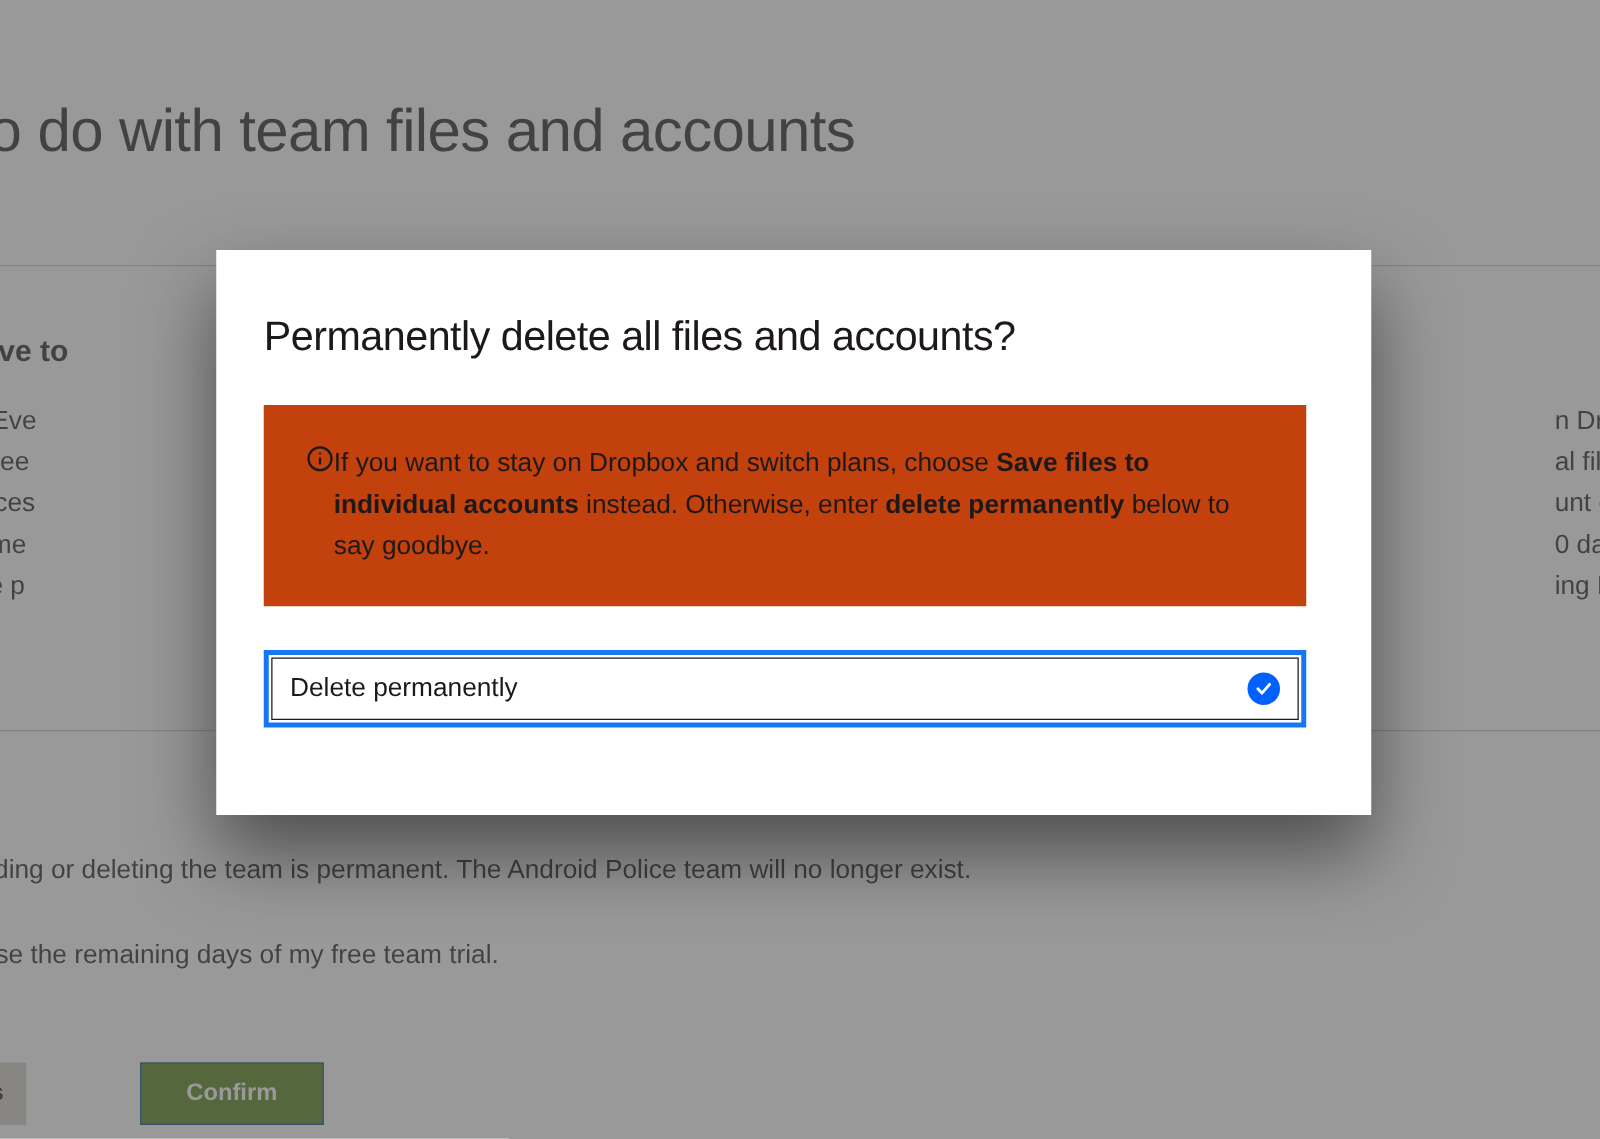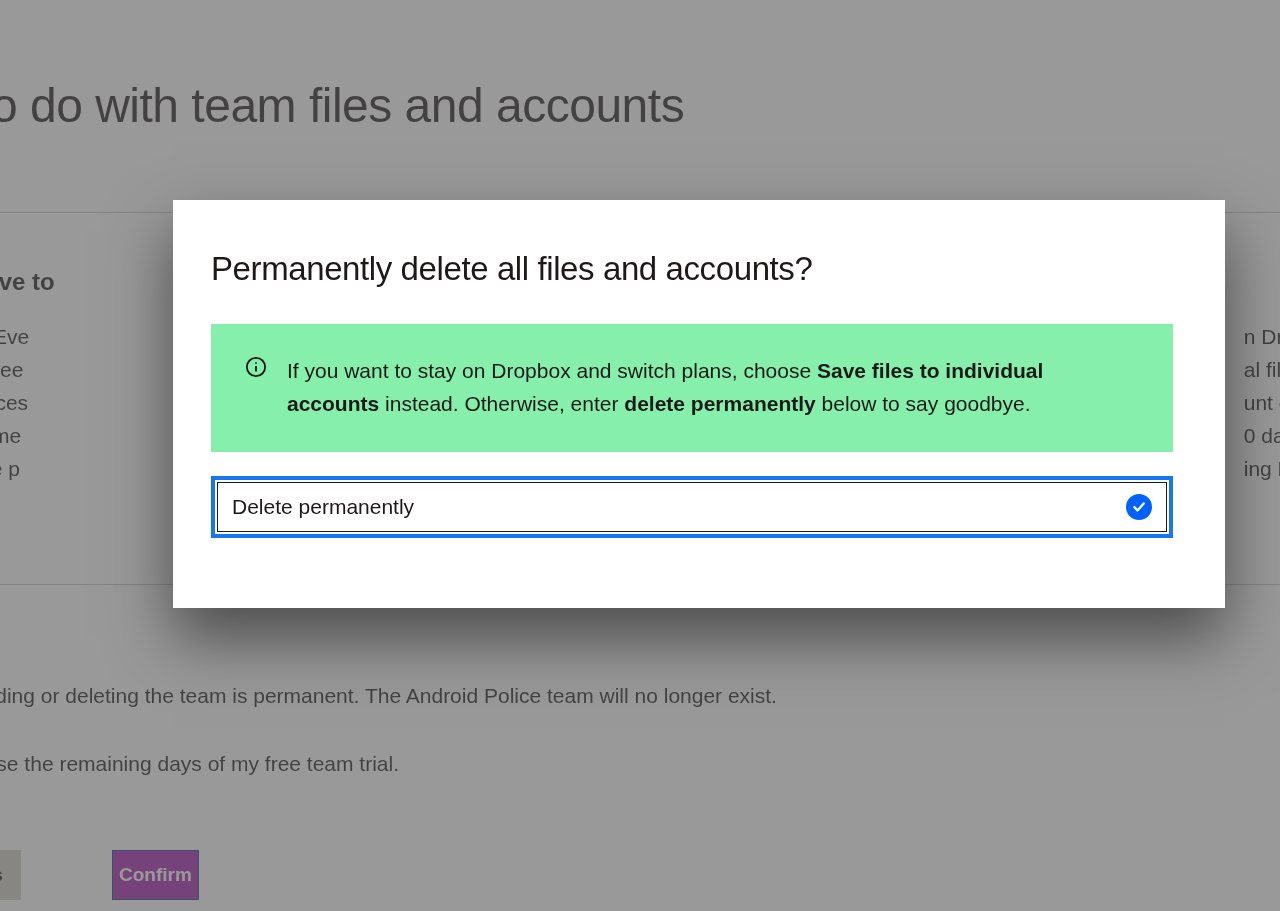--- a/index.html
+++ b/index.html
@@ -44,54 +44,53 @@
   .bg-ack2 { position: absolute; left: -90px; top: 752px; font-size: 21px; white-space: nowrap; }
 
   .bg-btn-teams {
     position: absolute; left: -70px; top: 850px;
     background: #d0cdc6; color: #1e1919;
     border: none; font-size: 19px; font-weight: 600;
     padding: 14px 18px;
   }
   .bg-btn-confirm {
     position: absolute; left: 112px; top: 850px;
-    background: #a21caf; color: #fff;
+    background: #4d7c0f; color: #fff;
     border: 1px solid #063f95;
     font-size: 19px; font-weight: 600;
-    padding: 13px 6px;
+    padding: 13px 36px;
   }
 
   
   .scrim {
     position: absolute; inset: 0;
     background: rgba(90,90,90,0.62);
   }
 
   
   .modal {
     position: absolute;
     left: 173px; top: 200px;
-    width: 1052px;
+    width: 924px;
     background: #fff;
     padding: 50px 52px 40px 38px;
     box-shadow: 0 30px 60px rgba(0,0,0,0.5);
   }
   .modal-title {
     font-size: 33px;
     font-weight: 500;
     letter-spacing: -0.4px;
     color: #1e1919;
     margin-bottom: 36px;
   }
   .info-box {
-    background: #86efac;
+    background: #c2410c;
     padding: 30px 32px 32px 34px;
     display: flex;
-    gap: 20px;
-    margin-bottom: 24px;
+    margin-bottom: 35px;
   }
   .info-icon-wrap { flex: 0 0 auto; padding-top: 2px; }
   .info-text {
     font-size: 21px;
     line-height: 33px;
     color: #1e1919;
   }
   .info-text b { font-weight: 700; }
 
   .input-wrap {

